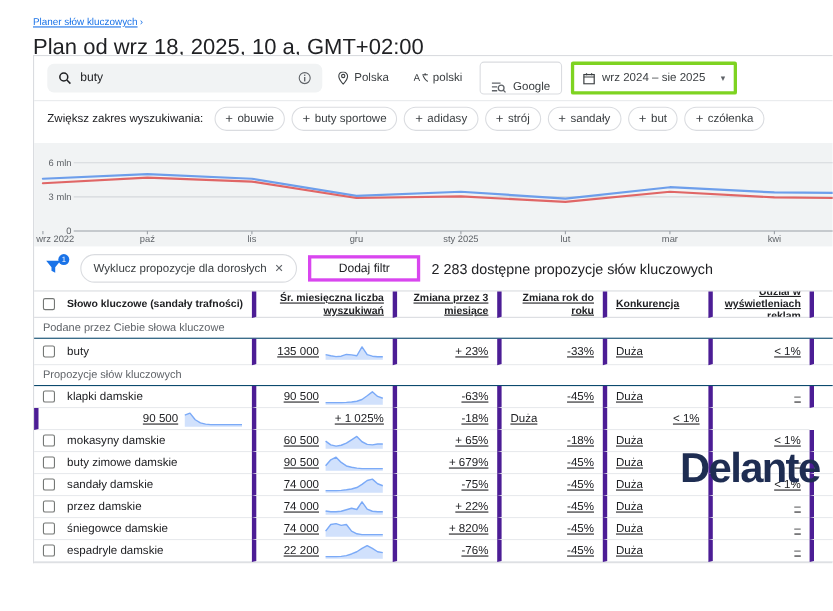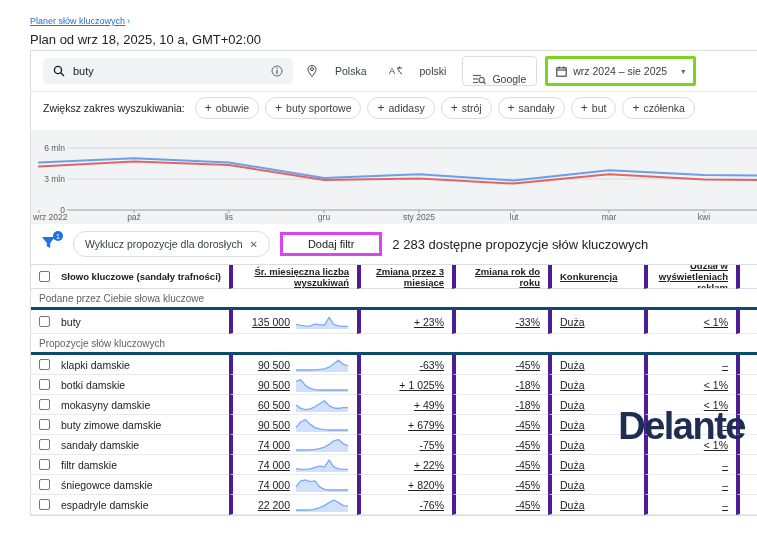--- a/index.html
+++ b/index.html
@@ -2,31 +2,31 @@
 <html><head>
 <meta charset="utf-8">
 <style>
   html,body{margin:0;padding:0;width:757px;height:555px;overflow:hidden;background:#fff;
     font-family:"Liberation Sans", sans-serif;-webkit-font-smoothing:antialiased;}
   .page{position:relative;width:757px;height:450px;}
   
   .topbar{padding:10px 0 0 30px;}
   .crumb{font-size:9px;color:#1a73e8;text-decoration:underline;cursor:pointer;}
   .crumb-sep{font-size:9px;color:#1a73e8;margin-left:2px;}
-  .title{font-size:13px;color:#202124;margin-top:4px;}
+  .title{font-size:20px;color:#202124;margin-top:4px;}
   
   .card{position:absolute;left:30px;top:50px;width:727px;background:#fff;
     border:1px solid #dadce0;border-right:none;box-sizing:border-box;}
   
   .search-row{height:40px;display:flex;align-items:center;padding:0 12px;}
   .search-pill{width:250px;height:26px;background:#f1f3f4;border-radius:6px;display:flex;
     align-items:center;padding:0 10px;box-sizing:border-box;}
   .search-pill .q{font-size:11px;color:#202124;margin-left:8px;}
   .ipill{margin-left:auto;display:flex;align-items:center;}
-  .meta{display:flex;align-items:center;font-size:10.5px;color:#3c4043;gap:18px;text-align:center;}
+  .meta{display:flex;align-items:center;font-size:10.5px;color:#3c4043;gap:5px;text-align:center;}
   .net-chip{display:flex;align-items:flex-end;gap:6px;border:1px solid #dadce0;border-radius:4px;
     height:28px;padding:0 10px;font-size:10.5px;color:#3c4043;background:#fff;}
   .date-chip{display:flex;align-items:center;gap:6px;border:3px solid #7ed321;border-radius:2px;
     height:24px;padding:0 8px;font-size:10.5px;color:#3c4043;background:#fff;}
   .caret{font-size:8px;color:#5f6368;margin-left:8px;}
   
   .expand-row{border-top:1px solid #e8eaed;height:32px;display:flex;align-items:center;
     padding:0 12px;gap:6px;}
   .expand-label{font-size:10.5px;color:#202124;margin-right:4px;white-space:nowrap;}
   .chip{display:inline-flex;align-items:center;gap:4px;border:1px solid #dadce0;border-radius:12px;
@@ -50,21 +50,21 @@
   .count{margin-left:10px;font-size:13px;color:#202124;}
   
   .ktable{border-top:1px solid #dadce0;}
   .trow{display:grid;grid-template-columns:198px 128px 95px 96px 96px 92px 22px;align-items:stretch;}
   .cell{display:flex;align-items:center;padding:0 8px;font-size:10.5px;color:#202124;
     border-bottom:1px solid #e8eaed;box-sizing:border-box;min-width:0;overflow:hidden;}
   .cell.v{border-left:4px solid #4c1d95;text-decoration:underline;}
   .cell.num{justify-content:flex-end;text-align:right;}
   .thead .cell{height:24px;font-size:9.5px;font-weight:bold;color:#202124;border-bottom:1px solid #dadce0;}
   .section-lab{grid-column:1/-1;height:18px;display:flex;align-items:center;padding:0 8px;
-    font-size:10px;color:#5f6368;border-bottom:3px solid #0c4a6e;}
+    font-size:10px;color:#5f6368;border-bottom:1px solid #0c4a6e;}
   .rowh{height:20px;}
   .rowh-big{height:24px;}
   .cb{width:11px;height:11px;border:1.5px solid #747775;border-radius:2px;background:#fff;
     box-sizing:border-box;flex:0 0 auto;cursor:pointer;}
   .kw{margin-left:11px;white-space:nowrap;}
   .sparksvg{margin-left:5px;flex:0 0 auto;}
   
   .watermark{position:absolute;right:12px;bottom:2px;font-size:38px;font-weight:bold;
     color:#1e2d52;letter-spacing:-1.5px;}
   .icon{display:inline-flex;flex:0 0 auto;}
@@ -295,24 +295,20 @@
             </div>
             <div class="cell v">
               <span>Duża</span>
             </div>
             <div class="cell v num">
               <span>–</span>
             </div>
             <div class="cell v"></div>
           </div>
           <div class="trow rowh">
-            <div class="cell ">
-              <span class="cb"></span>
-              <span class="kw">botki damskie</span>
-            </div>
             <div class="cell v num">
               <span>90 500</span>
               <svg width="54" height="16" class="sparksvg">
                 <path d="M1,15 L1.0,4.4 L5.7,2.6 L10.5,8.6 L15.2,11.4 L19.9,12.6 L24.6,13.0 L29.4,13.0 L34.1,13.0 L38.8,13.0 L43.5,13.0 L48.3,13.0 L53.0,13.0 L53,15 Z" fill="rgba(123,170,247,0.35)"></path>
                 <polyline points="1.0,4.4 5.7,2.6 10.5,8.6 15.2,11.4 19.9,12.6 24.6,13.0 29.4,13.0 34.1,13.0 38.8,13.0 43.5,13.0 48.3,13.0 53.0,13.0" fill="none" stroke="#7baaf7" stroke-width="1.3" stroke-linejoin="round"></polyline>
               </svg>
             </div>
             <div class="cell v num">
               <span>+ 1 025%</span>
             </div>
@@ -333,21 +329,21 @@
               <span class="kw">mokasyny damskie</span>
             </div>
             <div class="cell v num">
               <span>60 500</span>
               <svg width="54" height="16" class="sparksvg">
                 <path d="M1,15 L1.0,8.0 L5.7,11.4 L10.5,12.6 L15.2,11.8 L19.9,9.8 L24.6,6.8 L29.4,3.8 L34.1,8.6 L38.8,11.0 L43.5,11.4 L48.3,10.6 L53.0,10.6 L53,15 Z" fill="rgba(123,170,247,0.35)"></path>
                 <polyline points="1.0,8.0 5.7,11.4 10.5,12.6 15.2,11.8 19.9,9.8 24.6,6.8 29.4,3.8 34.1,8.6 38.8,11.0 43.5,11.4 48.3,10.6 53.0,10.6" fill="none" stroke="#7baaf7" stroke-width="1.3" stroke-linejoin="round"></polyline>
               </svg>
             </div>
             <div class="cell v num">
-              <span>+ 49%</span>
+              <span>+ 65%</span>
             </div>
             <div class="cell v num">
               <span>-18%</span>
             </div>
             <div class="cell v">
               <span>Duża</span>
             </div>
             <div class="cell v num">
               <span>&lt; 1%</span>
             </div>
@@ -401,21 +397,21 @@
               <span>Duża</span>
             </div>
             <div class="cell v num">
               <span>&lt; 1%</span>
             </div>
             <div class="cell v"></div>
           </div>
           <div class="trow rowh">
             <div class="cell ">
               <span class="cb"></span>
-              <span class="kw">filtr damskie</span>
+              <span class="kw">przez damskie</span>
             </div>
             <div class="cell v num">
               <span>74 000</span>
               <svg width="54" height="16" class="sparksvg">
                 <path d="M1,15 L1.0,11.6 L5.7,12.3 L10.5,12.3 L15.2,11.8 L19.9,10.4 L24.6,9.0 L29.4,10.2 L34.1,3.2 L38.8,9.8 L43.5,11.8 L48.3,12.3 L53.0,12.3 L53,15 Z" fill="rgba(123,170,247,0.35)"></path>
                 <polyline points="1.0,11.6 5.7,12.3 10.5,12.3 15.2,11.8 19.9,10.4 24.6,9.0 29.4,10.2 34.1,3.2 38.8,9.8 43.5,11.8 48.3,12.3 53.0,12.3" fill="none" stroke="#7baaf7" stroke-width="1.3" stroke-linejoin="round"></polyline>
               </svg>
             </div>
             <div class="cell v num">
               <span>+ 22%</span>

